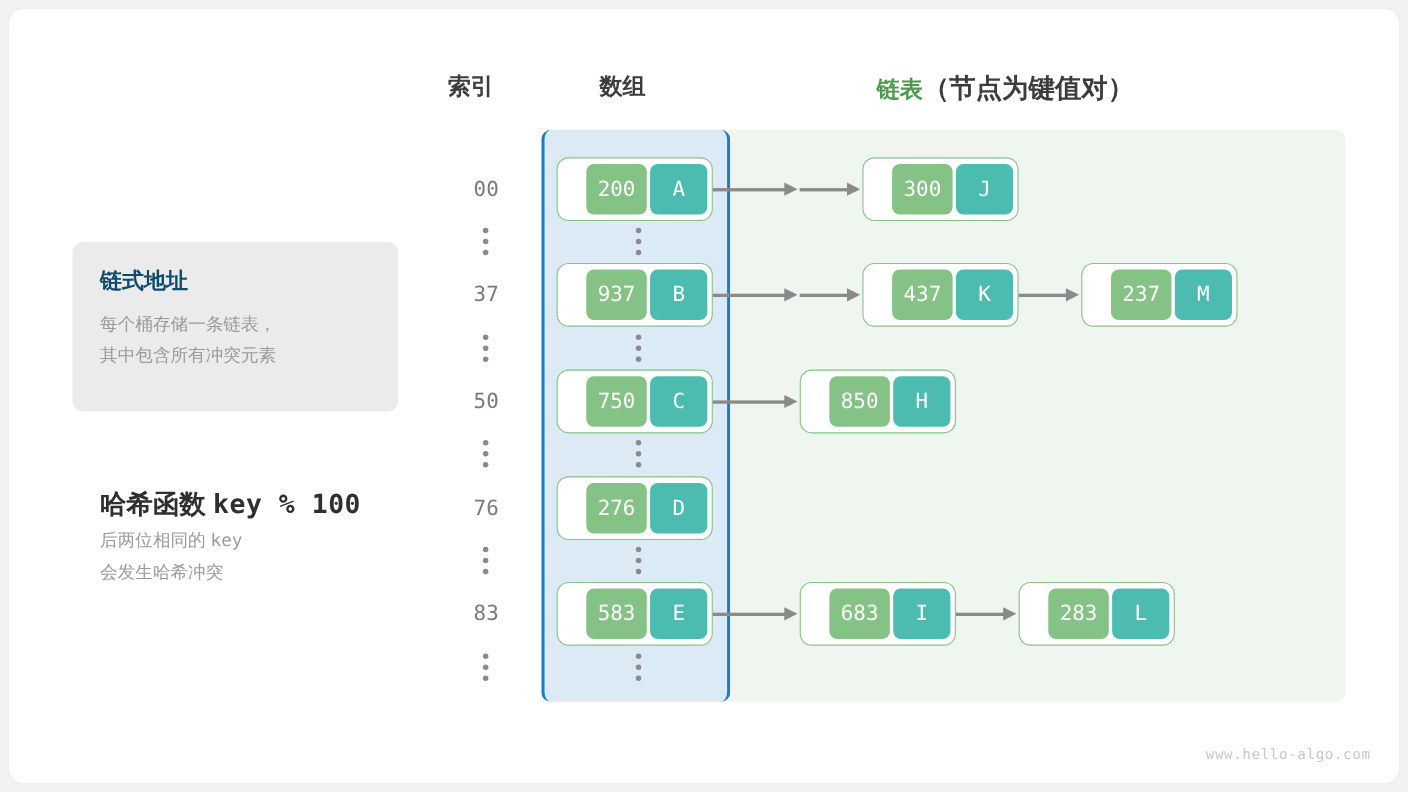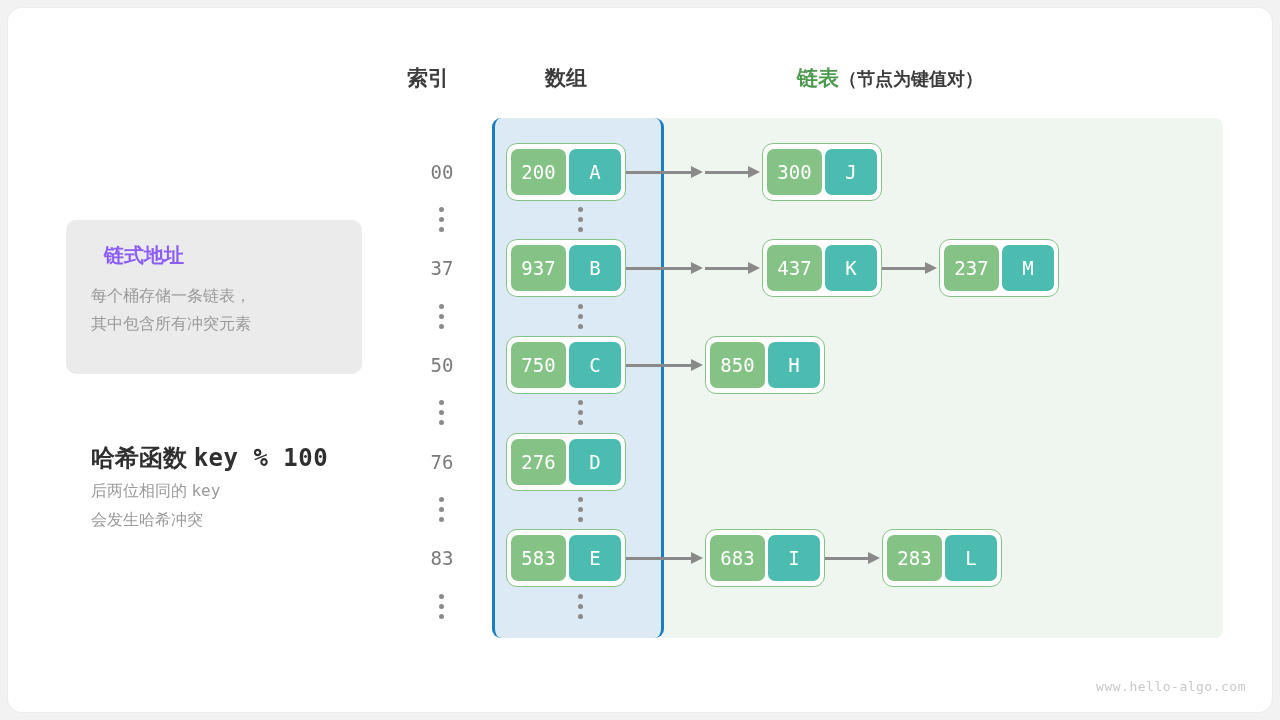--- a/index.html
+++ b/index.html
@@ -28,21 +28,21 @@
     position: absolute;
     font-weight: bold;
     font-size: 21px;
     color: #3c3c3c;
     white-space: nowrap;
   }
   #hdr-index { left: 399px; top: 56px; }
   #hdr-array { left: 537px; top: 56px; }
   #hdr-list  { left: 789px; top: 56px; }
   #hdr-list .green { color: #4d9a4f; }
-  #hdr-list .sub { color: #3c3c3c; font-weight: bold; font-size: 18px; }
+  #hdr-list .sub { color: #3c3c3c; font-weight: bold; font-size: 24px; }
 
   
   #list-region {
     position: absolute;
     left: 648px; top: 110px;
     width: 567px; height: 520px;
     background: #eff6ef;
     border-radius: 8px;
   }
   #array-region {
@@ -59,22 +59,22 @@
   
   #info-card {
     position: absolute;
     left: 58px; top: 212px;
     width: 296px; height: 154px;
     background: #ebebeb;
     border-radius: 10px;
   }
   #info-card .title {
     position: absolute;
-    left: 38px; top: 22px;
-    font-size: 20px; font-weight: bold; color: #8b5cf6;
+    left: 25px; top: 22px;
+    font-size: 20px; font-weight: bold; color: #0c4a6e;
   }
   #info-card .body {
     position: absolute;
     left: 25px; top: 62px;
     font-size: 16px;
     line-height: 28px;
     color: #9a9a9a;
     white-space: pre-line;
   }
 
@@ -146,21 +146,21 @@
   .node .half {
     height: 46px;
     display: flex;
     align-items: center;
     justify-content: center;
     font-family: "DejaVu Sans Mono", "Liberation Mono", monospace;
     font-size: 19px;
     color: #ffffff;
     border-radius: 7px;
   }
-  .node .key   { width: 55px; background: #85c285; }
+  .node .key   { width: 55px; background: #85c285; margin-left: 22px; }
   .node .value { width: 52px; background: #4cbcb0; margin-left: 3px; }
 
   
   .arrow {
     position: relative;
     width: 57px;
     height: 16px;
     flex: 0 0 auto;
   }
   .arrow .shaft {

